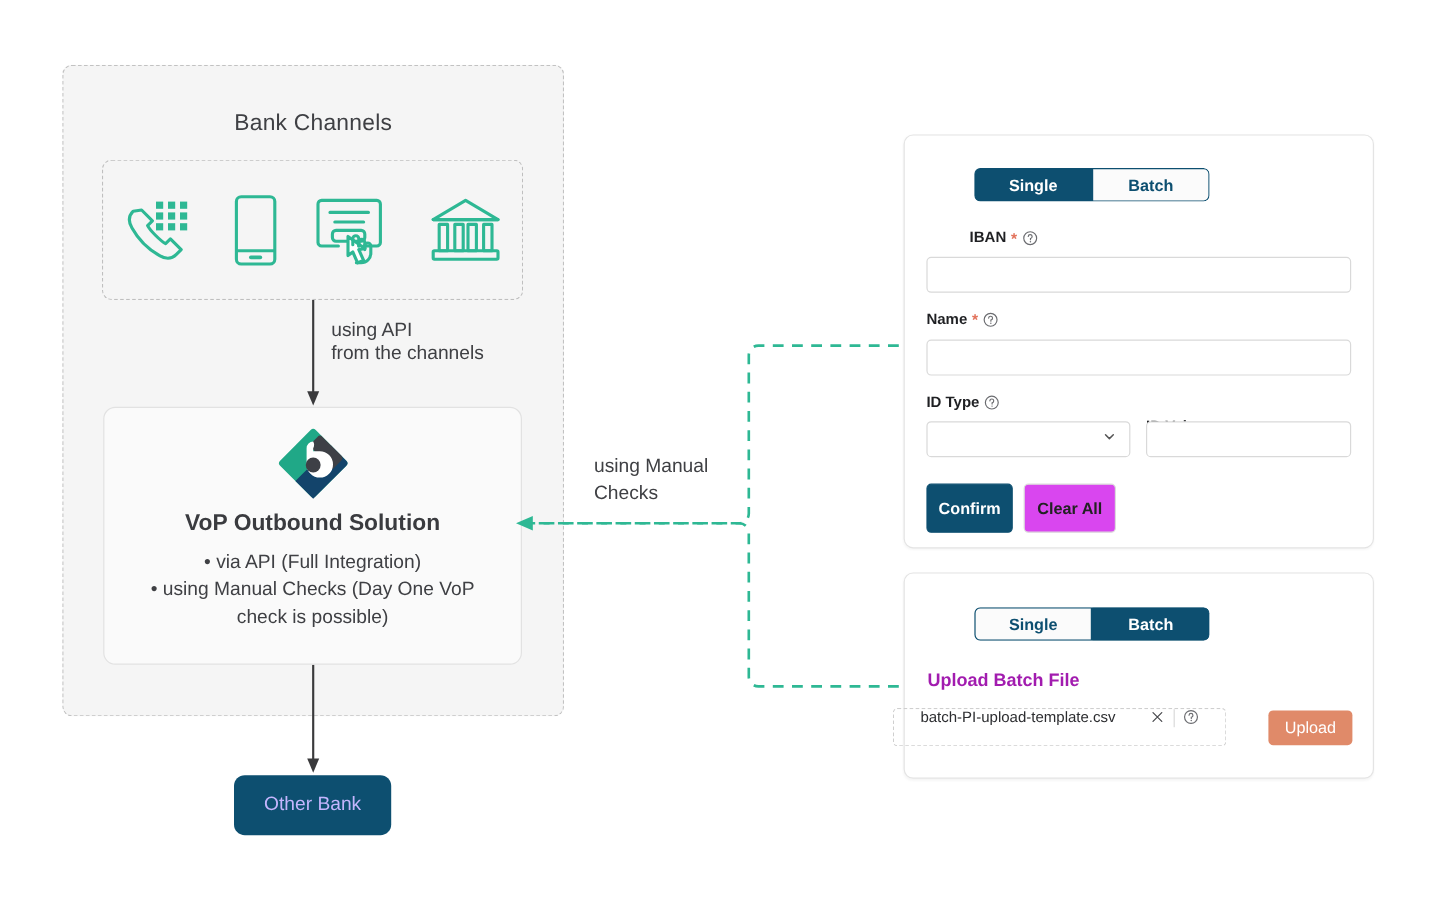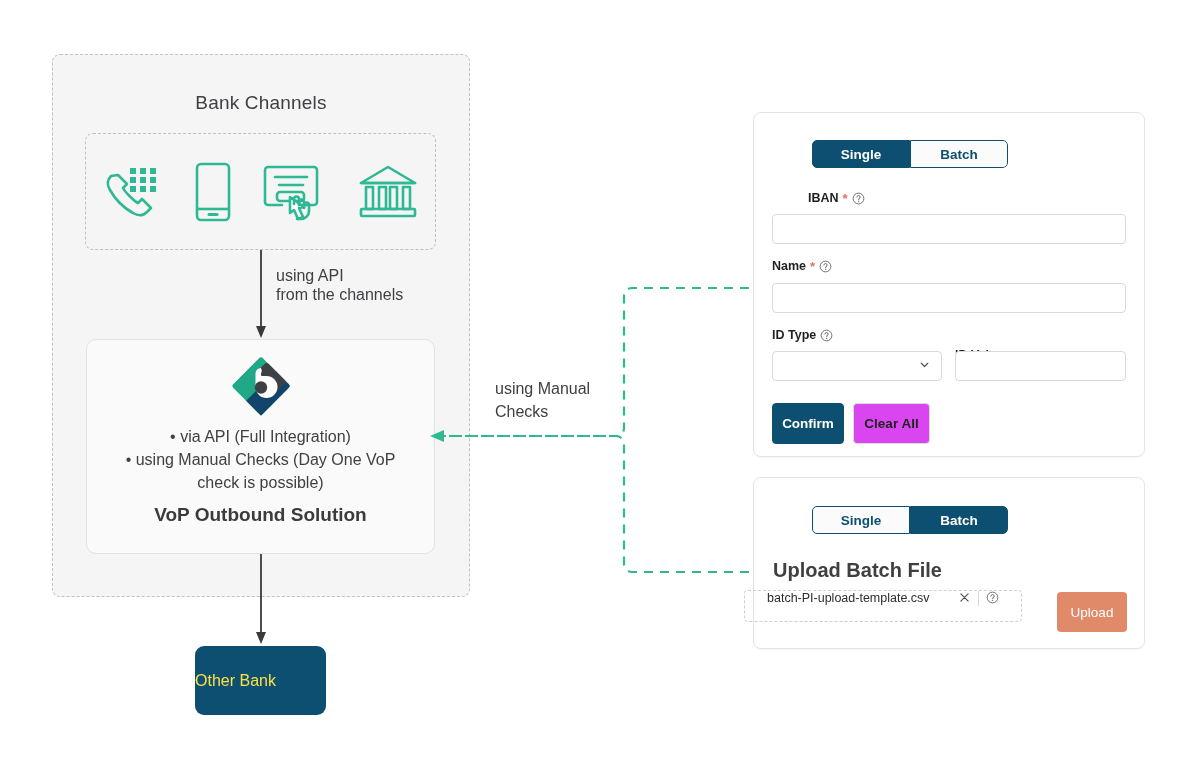--- a/index.html
+++ b/index.html
@@ -107,28 +107,28 @@
     left: 254px;
     top: 554px;
     width: 14px;
     height: 92px;
   }
   #other-bank-box {
     position: absolute;
     left: 195px;
     top: 646px;
     width: 131px;
-    height: 69px;
+    height: 50px;
     background: #0d4f70;
     border-radius: 9px;
-    color: #fde047;
+    color: #c4b5fd;
     font-size: 16px;
     display: flex;
     align-items: center;
-    justify-content: flex-start;
+    justify-content: center;
   }
 
   
   #manual-connector {
     position: absolute;
     left: 420px;
     top: 270px;
     width: 345px;
     height: 320px;
     pointer-events: none;
@@ -230,23 +230,23 @@
     box-sizing: border-box;
     cursor: pointer;
   }
   #confirm-button  { background: #0d4f70; color: #fff; border: 1px solid #0d4f70; }
   #clear-all-button{ background: #d946ef; color: #222; border: 1px solid #dcdcdc; }
 
   #upload-batch-title {
     position: absolute;
     left: 773px;
     top: 559px;
-    font-size: 20px;
+    font-size: 15px;
     font-weight: bold;
-    color: #404040;
+    color: #a21caf;
   }
   #file-dropzone {
     position: absolute;
     left: 744px;
     top: 590px;
     width: 278px;
     height: 32px;
     border: 1.5px dashed #cfcfcf;
     border-radius: 4px;
     box-sizing: border-box;
@@ -260,21 +260,21 @@
   }
   #file-clear-icon { line-height: 0; cursor: pointer; margin-right: 7px; }
   #file-divider {
     width: 1px; height: 15px; background: #dadada; margin-right: 7px;
   }
   #upload-button {
     position: absolute;
     left: 1057px;
     top: 592px;
     width: 70px;
-    height: 40px;
+    height: 29px;
     background: #e08a69;
     color: #ffffff;
     border-radius: 4px;
     font-size: 13.5px;
     display: flex;
     align-items: center;
     justify-content: center;
     cursor: pointer;
   }
 </style>
@@ -347,26 +347,26 @@
     <svg width="60" height="60" viewBox="0 0 60 60">
       <g transform="rotate(45 30 30)">
         <rect x="9" y="9" width="42" height="42" rx="3" fill="#20a887"></rect>
         <path d="M30 9 H48 a3 3 0 0 1 3 3 V51 H30 Z" fill="#13446b"></path>
         <path d="M17 12 a3 3 0 0 1 3 -3 H42 a3 3 0 0 1 3 3 V22 H17 Z" fill="#3e4046"></path>
       </g>
       <path d="M30 12 a5.5 5.5 0 0 0 -5.5 5.5 V31 a11 11 0 1 0 11 -11 h-5.5 V17.5 A5.5 5.5 0 0 0 30 12 Z" fill="#ffffff"></path>
       <circle cx="30" cy="31.5" r="6.2" fill="#3e4046"></circle>
     </svg>
   </div>
+  <div id="vop-title">VoP Outbound Solution</div>
   <div id="vop-bullets">
     <div>•  via API (Full Integration)</div>
     <div>•  using Manual Checks (Day One VoP
 check is possible)</div>
   </div>
-  <div id="vop-title">VoP Outbound Solution</div>
 </div>
 
 <svg id="other-bank-arrow" viewBox="0 0 14 92">
   <line x1="7" y1="0" x2="7" y2="80" stroke="#3a3a3c" stroke-width="1.8"></line>
   <path d="M7 90 L2 78 L12 78 Z" fill="#3a3a3c"></path>
 </svg>
 <div id="other-bank-box">
   <span>Other Bank</span>
 </div>
 

